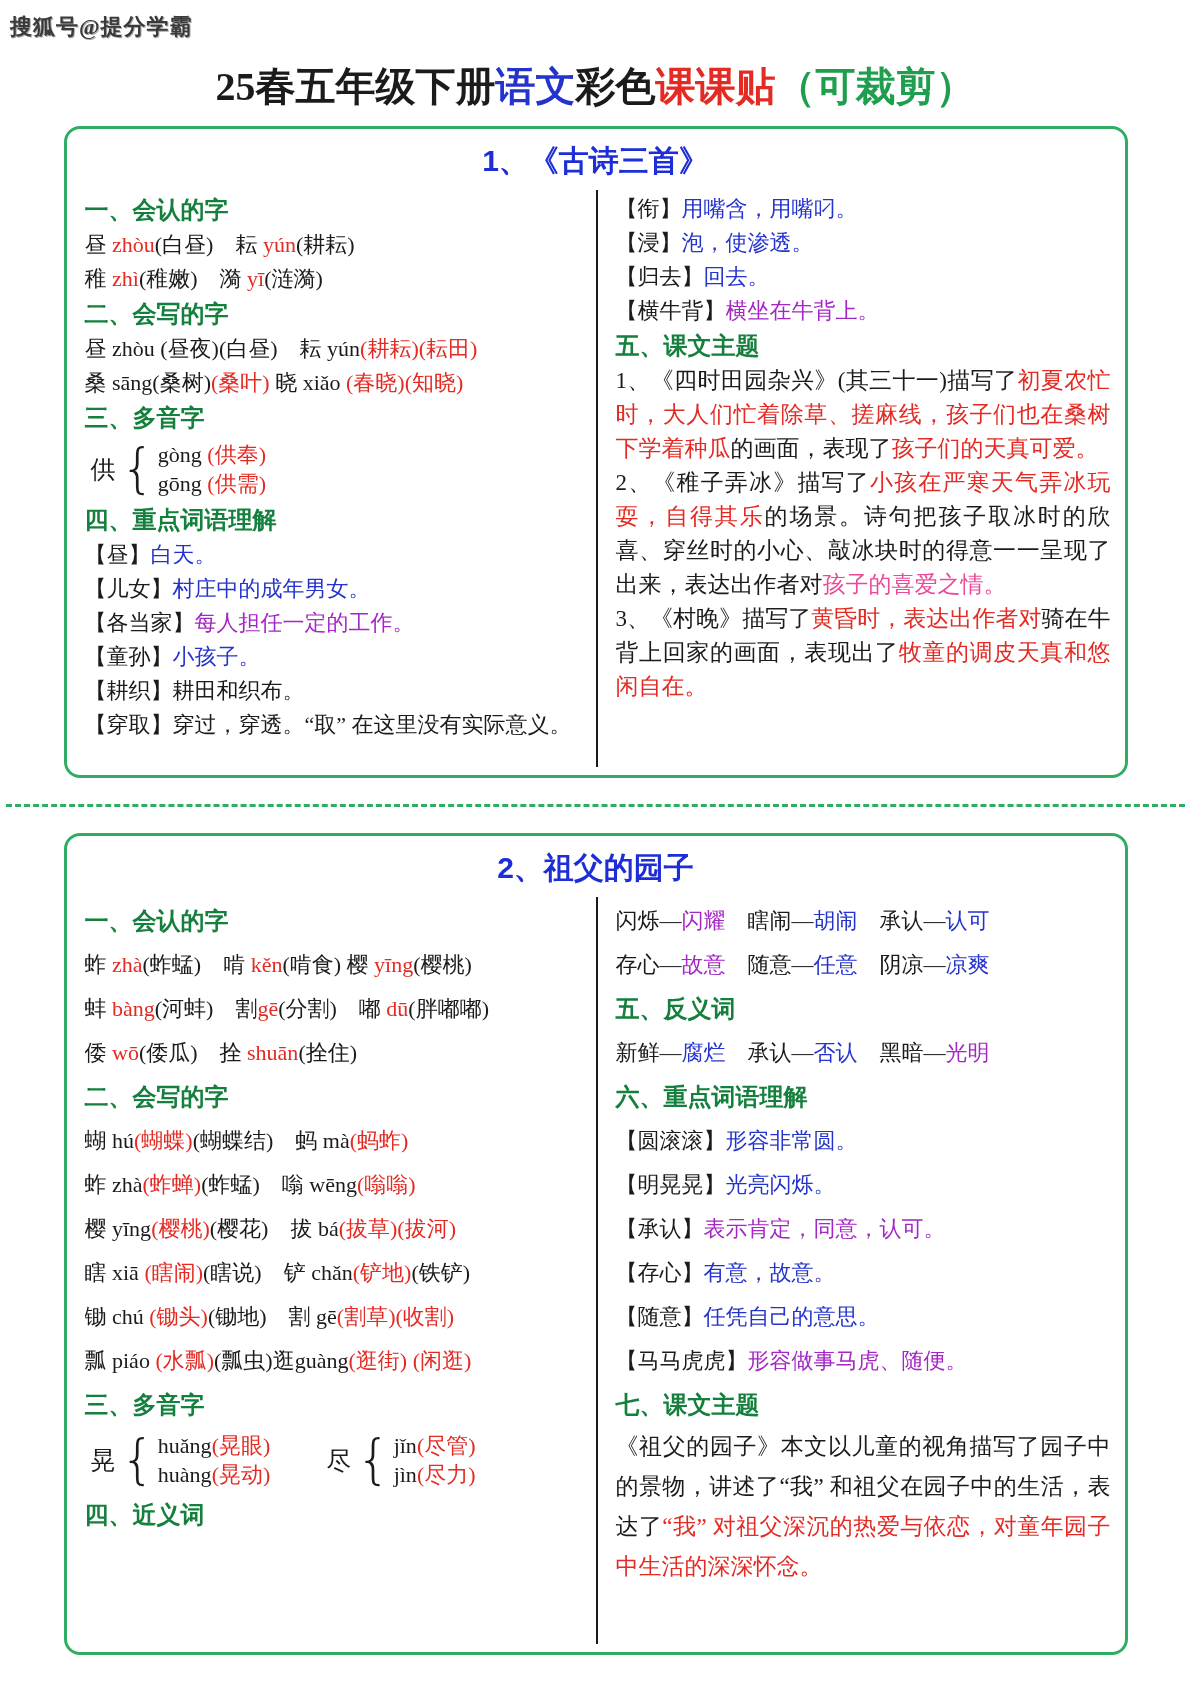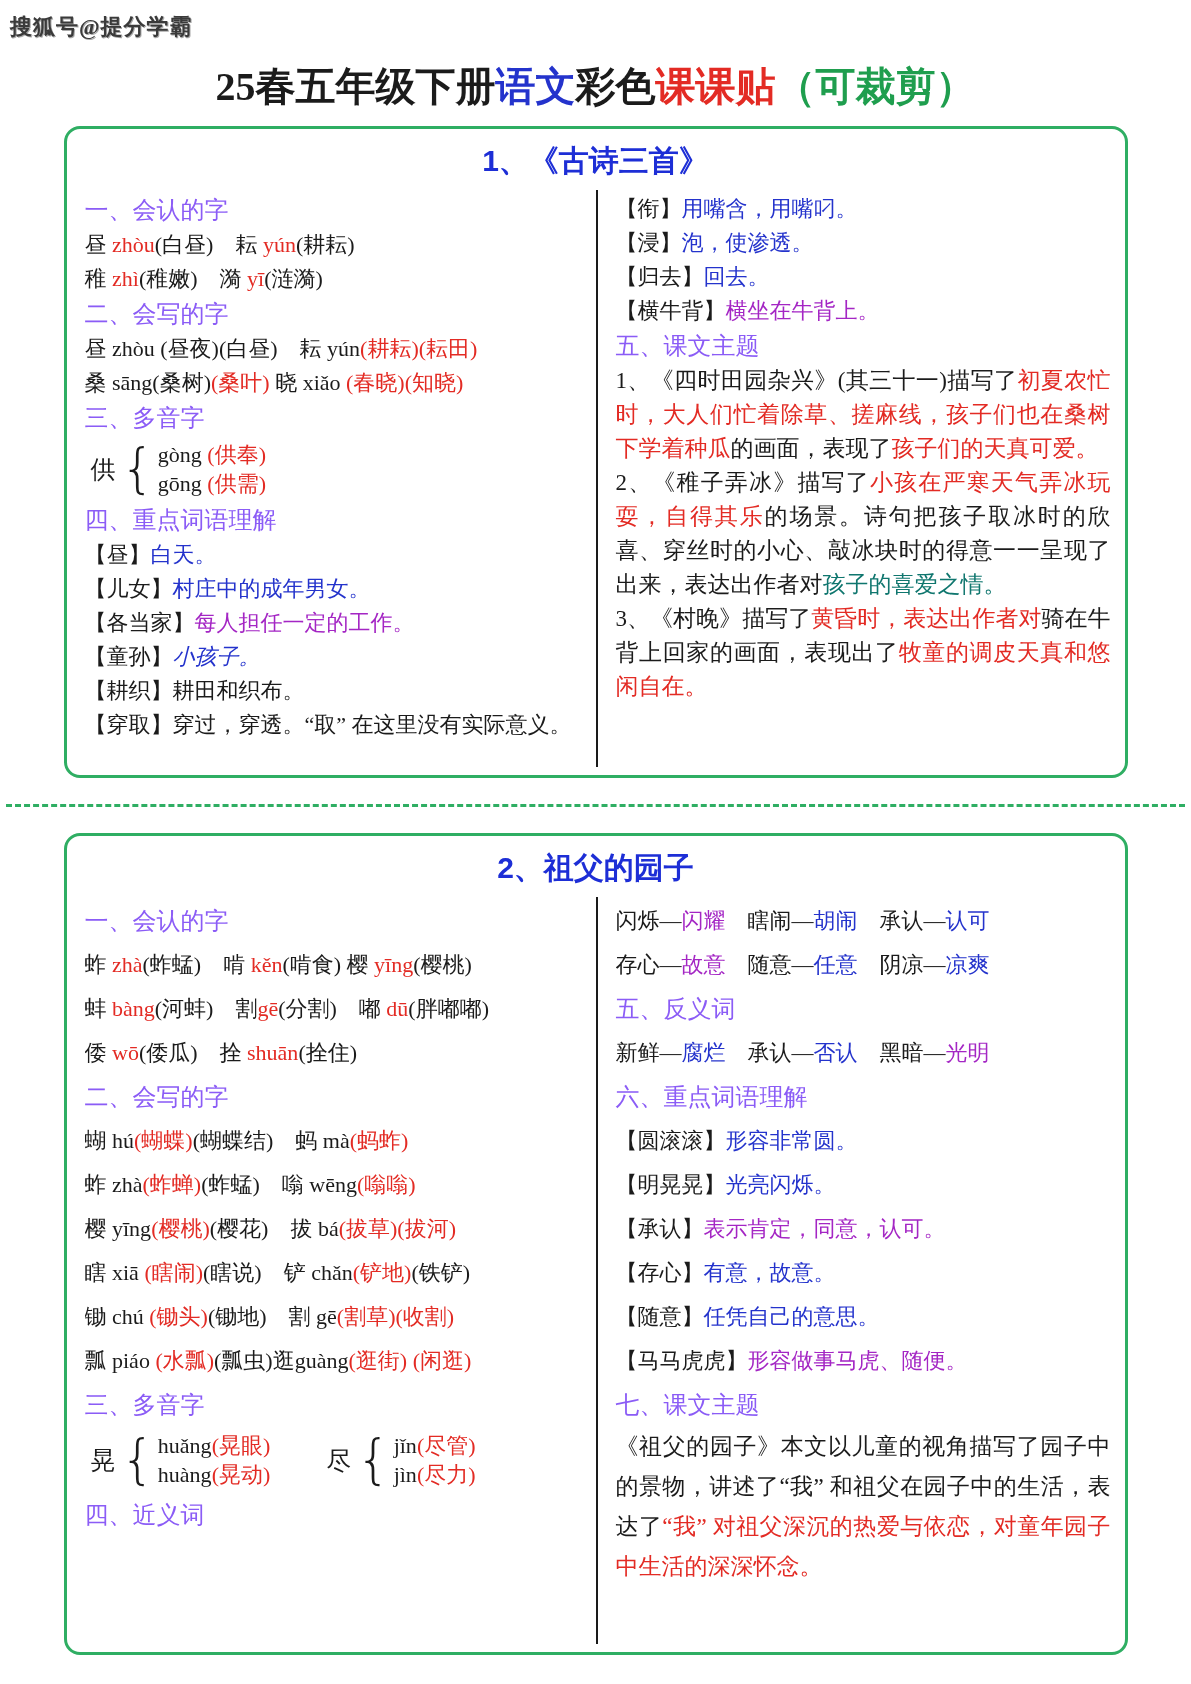--- a/index.html
+++ b/index.html
@@ -18,21 +18,21 @@
   .card1 { margin-top:14px; height:652px; }
   .card2 { height:822px; }
 
   .sec-title { margin:4px 0 8px; text-align:center; font-size:30px; font-weight:700;
                color:#1d2ed6; font-family:"Liberation Sans","DejaVu Sans",sans-serif; }
 
   .cols { display:flex; align-items:stretch; flex:1; }
   .col { width:50%; padding:2px 14px 4px 18px; }
   .col-right { border-left:2px solid #1a1a1a; }
 
-  .hd { font-weight:400; color:#8b5cf6; }
+  .hd { font-weight:700; color:#15803d; }
 
   .card1 .line { font-size:22px; line-height:34px; }
   .card1 .hd   { font-size:24px; line-height:36px; }
   .card1 .para { font-size:23px; line-height:34px; text-align:justify; }
 
   .card2 .line { font-size:22px; line-height:44px; white-space:nowrap; overflow:hidden; }
   .card2 .hd   { font-size:24px; line-height:44px; }
   .card2 .para { font-size:23px; line-height:40px; text-align:justify; }
 
   .polyrow { display:flex; gap:56px; padding:4px 0 4px 6px; }
@@ -73,32 +73,32 @@
               <div class="poly-rows">
                 <div class="pline"><span style="color: rgb(27, 27, 27);">gòng </span><span style="color: rgb(227, 43, 36);">(供奉)</span></div>
                 <div class="pline"><span style="color: rgb(27, 27, 27);">gōng </span><span style="color: rgb(227, 43, 36);">(供需)</span></div>
               </div>
             </div>
           </div>
           <div class="hd">四、重点词语理解</div>
           <div class="line"><span style="color: rgb(27, 27, 27);">【昼】</span><span style="color: rgb(36, 51, 204);">白天。</span></div>
           <div class="line"><span style="color: rgb(27, 27, 27);">【儿女】</span><span style="color: rgb(36, 51, 204);">村庄中的成年男女。</span></div>
           <div class="line"><span style="color: rgb(27, 27, 27);">【各当家】</span><span style="color: rgb(164, 38, 196);">每人担任一定的工作。</span></div>
-          <div class="line"><span style="color: rgb(27, 27, 27);">【童孙】</span><span style="color: rgb(36, 51, 204); font-style: italic;">小孩子。</span></div>
+          <div class="line"><span style="color: rgb(27, 27, 27);">【童孙】</span><span style="color: rgb(36, 51, 204);">小孩子。</span></div>
           <div class="line"><span style="color: rgb(27, 27, 27);">【耕织】</span><span style="color: rgb(27, 27, 27);">耕田和织布。</span></div>
           <div class="line"><span style="color: rgb(27, 27, 27);">【穿取】</span><span style="color: rgb(27, 27, 27);">穿过，穿透。“取” 在这里没有实际意义。</span></div>
         </div>
       <div class="col col-right">
           <div class="line"><span style="color: rgb(27, 27, 27);">【衔】</span><span style="color: rgb(36, 51, 204);">用嘴含，用嘴叼。</span></div>
           <div class="line"><span style="color: rgb(27, 27, 27);">【浸】</span><span style="color: rgb(36, 51, 204);">泡，使渗透。</span></div>
           <div class="line"><span style="color: rgb(27, 27, 27);">【归去】</span><span style="color: rgb(36, 51, 204);">回去。</span></div>
           <div class="line"><span style="color: rgb(27, 27, 27);">【横牛背】</span><span style="color: rgb(164, 38, 196);">横坐在牛背上。</span></div>
           <div class="hd">五、课文主题</div>
           <div class="para"><span style="color: rgb(27, 27, 27); font-family: Liberation Serif, serif;">1、《四时田园杂兴》(其三十一)描写了</span><span style="color: rgb(227, 43, 36);">初夏农忙时，大人们忙着除草、搓麻线，孩子们也在桑树下学着种瓜</span><span style="color: rgb(27, 27, 27);">的画面，表现了</span><span style="color: rgb(227, 43, 36);">孩子们的天真可爱。</span></div>
-          <div class="para"><span style="color: rgb(27, 27, 27);">2、《稚子弄冰》描写了</span><span style="color: rgb(227, 43, 36);">小孩在严寒天气弄冰玩耍，自得其乐</span><span style="color: rgb(27, 27, 27);">的场景。诗句把孩子取冰时的欣喜、穿丝时的小心、敲冰块时的得意一一呈现了出来，表达出作者对</span><span style="color: #0f766e;">孩子的喜爱之情。</span></div>
+          <div class="para"><span style="color: rgb(27, 27, 27);">2、《稚子弄冰》描写了</span><span style="color: rgb(227, 43, 36);">小孩在严寒天气弄冰玩耍，自得其乐</span><span style="color: rgb(27, 27, 27);">的场景。诗句把孩子取冰时的欣喜、穿丝时的小心、敲冰块时的得意一一呈现了出来，表达出作者对</span><span style="color: #ec4899;">孩子的喜爱之情。</span></div>
           <div class="para"><span style="color: rgb(27, 27, 27);">3、《村晚》描写了</span><span style="color: rgb(227, 43, 36);">黄昏时，表达出作者对</span><span style="color: rgb(27, 27, 27);">骑在牛背上回家的画面，表现出了</span><span style="color: rgb(227, 43, 36);">牧童的调皮天真和悠闲自在。</span></div>
         </div>
     </div>
   </section>
 
   <div class="sep"></div>
 
   <section class="card card2">
     <h2 class="sec-title">2、祖父的园子</h2>
     <div class="cols">

